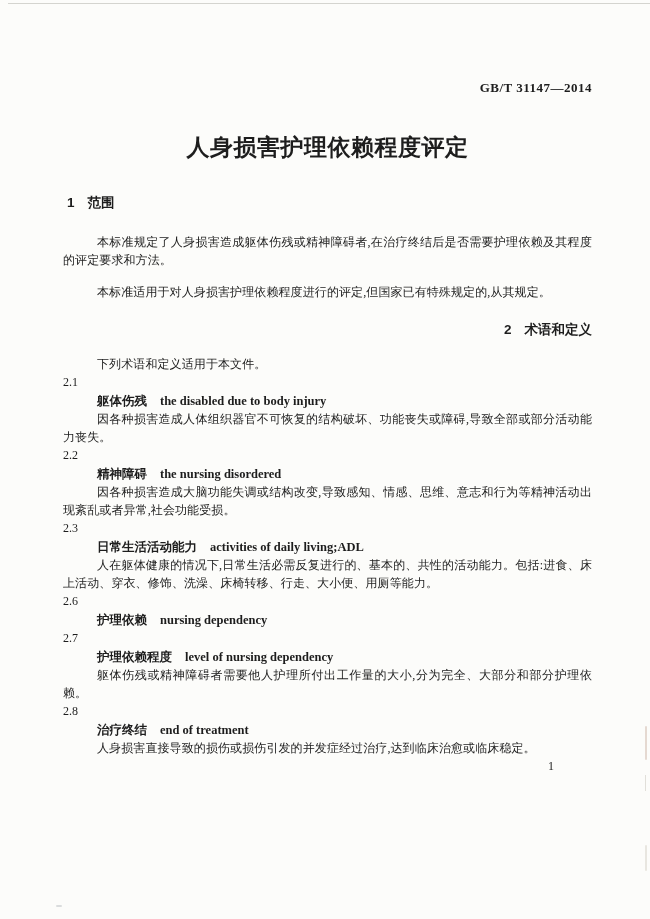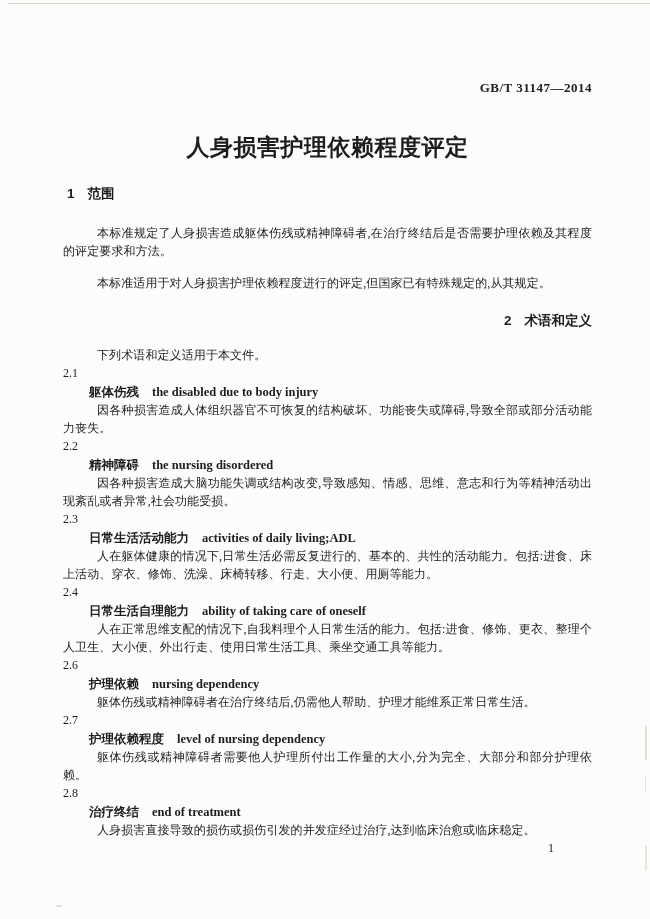--- a/index.html
+++ b/index.html
@@ -31,33 +31,33 @@
     font-size:23px; line-height:22px;
     letter-spacing:.5px;
   }
   .sec-heading {
     font-family:"Liberation Sans","DejaVu Sans",sans-serif;
     font-weight:bold;
     font-size:13.5px; line-height:18px;
     margin-left:4px;
   }
   .sec-heading .sec-num { margin-right:13px; }
-  .sec1-heading { margin-top:27px; }
+  .sec1-heading { margin-top:36px; }
   .sec2-heading { margin-top:20px;text-align:right; }
   .para {
     font-size:12px; line-height:18px;
     text-align:justify;
     text-indent:34px;
     letter-spacing:.1px;
   }
   .para1 { margin-top:21px; }
   .para2 { margin-top:14px; }
   .intro  { margin-top:16px; }
   .term-id { font-size:12px; line-height:18px; }
-  .term-head { margin-left:26px; line-height:18px; white-space:nowrap; }
+  .term-head { margin-left:34px; line-height:18px; white-space:nowrap; }
   .term-zh {
     font-family:"Liberation Sans","DejaVu Sans",sans-serif;
     font-weight:bold; font-size:12.5px;
   }
   .term-en {
     font-family:"Liberation Serif","DejaVu Serif",serif;
     font-weight:bold; font-size:12.5px;
     margin-left:13px;
   }
   .page-num {
@@ -127,31 +127,25 @@
       <div class="term-head"><span class="term-zh">精神障碍</span><span class="term-en">the nursing disordered</span></div>
       <div class="para">因各种损害造成大脑功能失调或结构改变,导致感知、情感、思维、意志和行为等精神活动出现紊乱或者异常,社会功能受损。</div>
     </div>
 
     <div class="term">
       <div class="term-id">2.3</div>
       <div class="term-head"><span class="term-zh">日常生活活动能力</span><span class="term-en">activities of daily living;ADL</span></div>
       <div class="para">人在躯体健康的情况下,日常生活必需反复进行的、基本的、共性的活动能力。包括:进食、床上活动、穿衣、修饰、洗澡、床椅转移、行走、大小便、用厕等能力。</div>
     </div>
 
-    <div class="term">
-      <div class="term-id">2.4</div>
-      <div class="term-head"><span class="term-zh">日常生活自理能力</span><span class="term-en">ability of taking care of oneself</span></div>
-      <div class="para">人在正常思维支配的情况下,自我料理个人日常生活的能力。包括:进食、修饰、更衣、整理个人卫生、大小便、外出行走、使用日常生活工具、乘坐交通工具等能力。</div>
-    </div>
 
 
     <div class="term">
       <div class="term-id">2.6</div>
       <div class="term-head"><span class="term-zh">护理依赖</span><span class="term-en">nursing dependency</span></div>
-      <div class="para">躯体伤残或精神障碍者在治疗终结后,仍需他人帮助、护理才能维系正常日常生活。</div>
     </div>
 
     <div class="term">
       <div class="term-id">2.7</div>
       <div class="term-head"><span class="term-zh">护理依赖程度</span><span class="term-en">level of nursing dependency</span></div>
       <div class="para">躯体伤残或精神障碍者需要他人护理所付出工作量的大小,分为完全、大部分和部分护理依赖。</div>
     </div>
 
     <div class="term">
       <div class="term-id">2.8</div>

